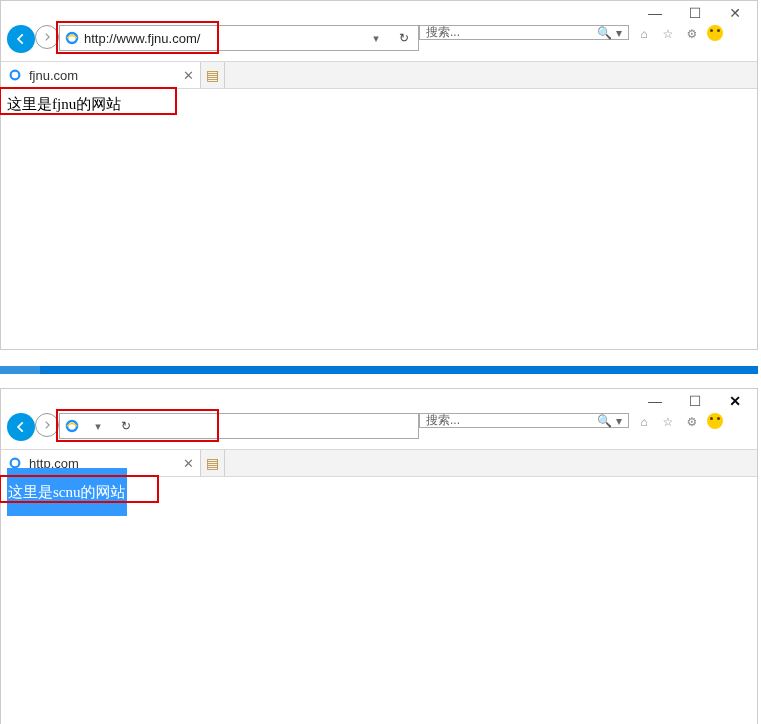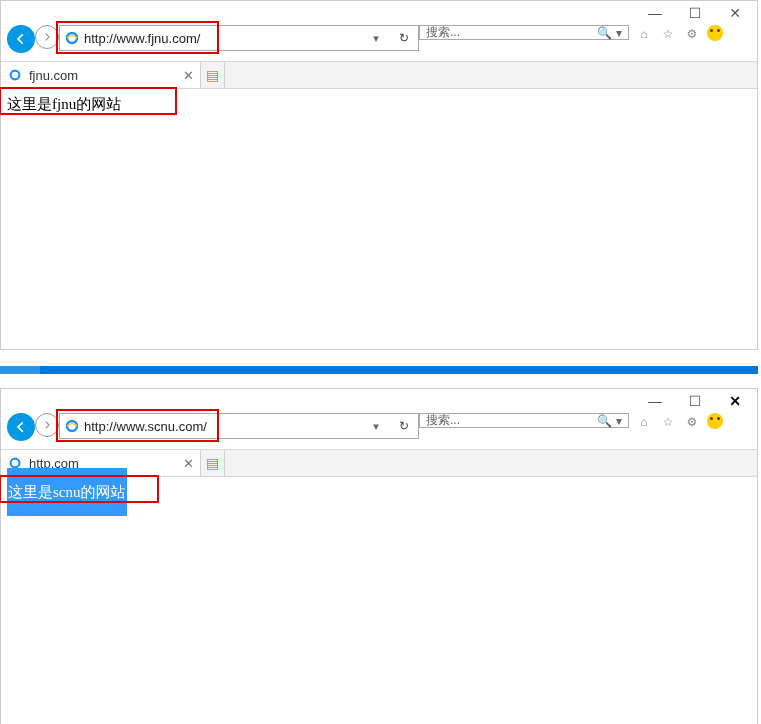--- a/index.html
+++ b/index.html
@@ -131,21 +131,20 @@
     </div>
 
     <div class="addr-wrap">
       <div class="addr-bar">
         <span class="ie-ico">
           <svg width="16" height="16" viewBox="0 0 32 32">
               <circle cx="16" cy="16" r="10" fill="none" stroke="#1e90ff" stroke-width="5"></circle>
               <path d="M6 16 Q16 6 26 16" stroke="#ffcc00" stroke-width="3" fill="none"></path>
             </svg>
         </span>
-        <span class="addr-text">http://www.scnu.com/</span>
         <span class="addr-ctrl">▾</span>
         <span class="refresh-ico">↻</span>
       </div>
       <div class="red-box" style="left:-3px;top:-4px;width:163px;height:33px;"></div>
     </div>
 
     <div class="search-bar">
       <span>搜索...</span>
       <span><span>🔍</span> <span>▾</span></span>
     </div>

